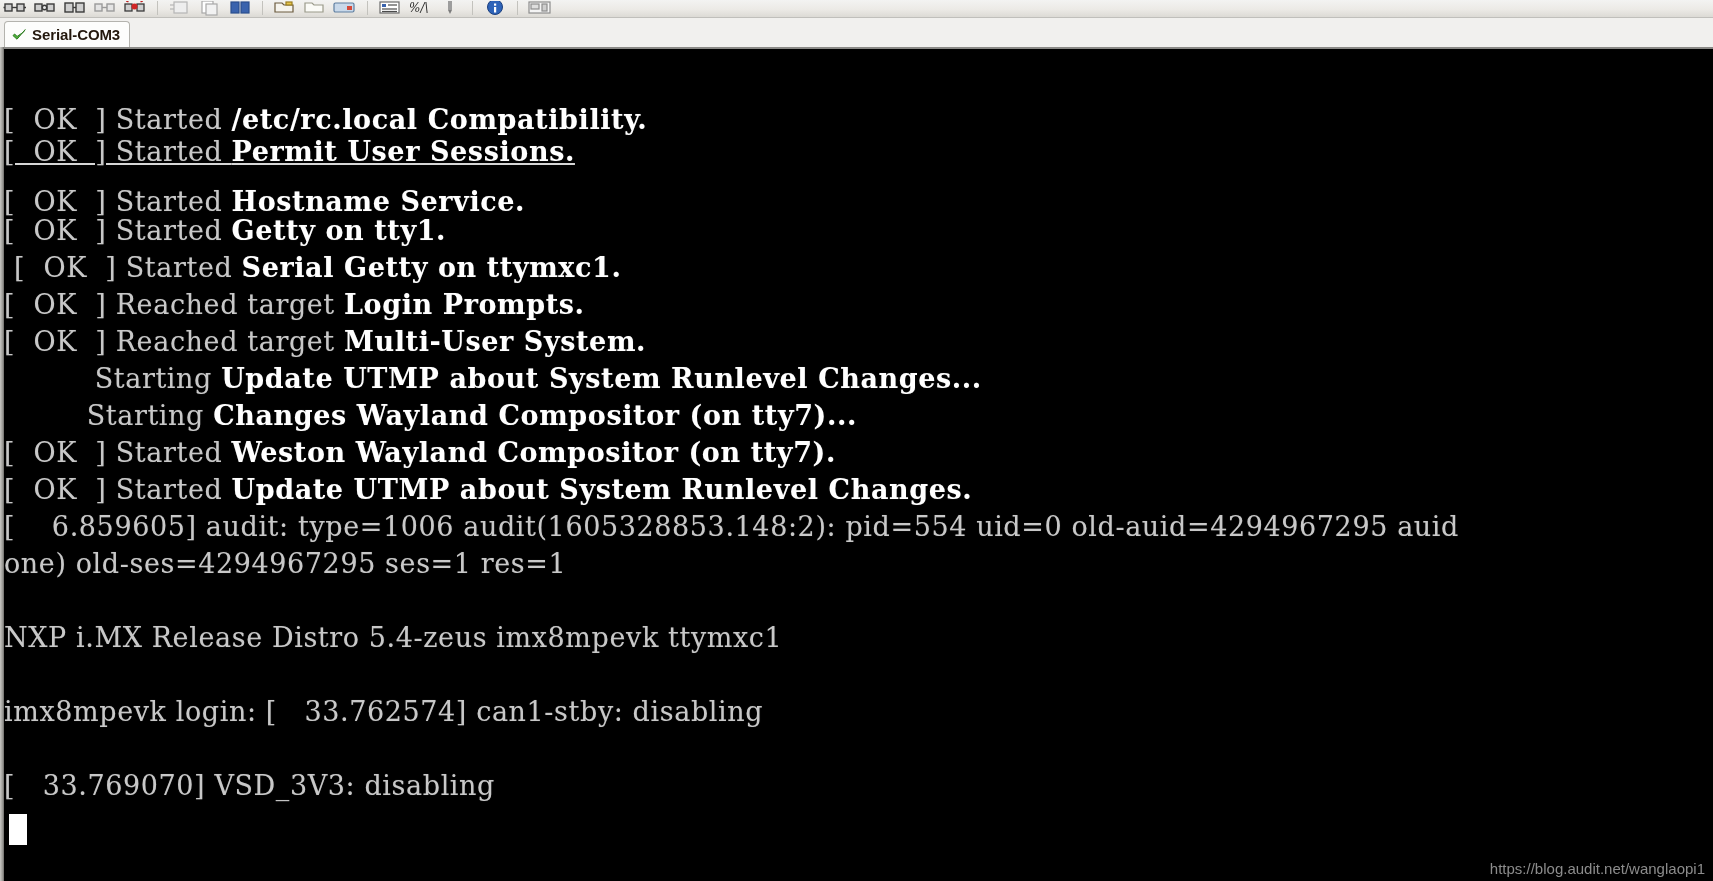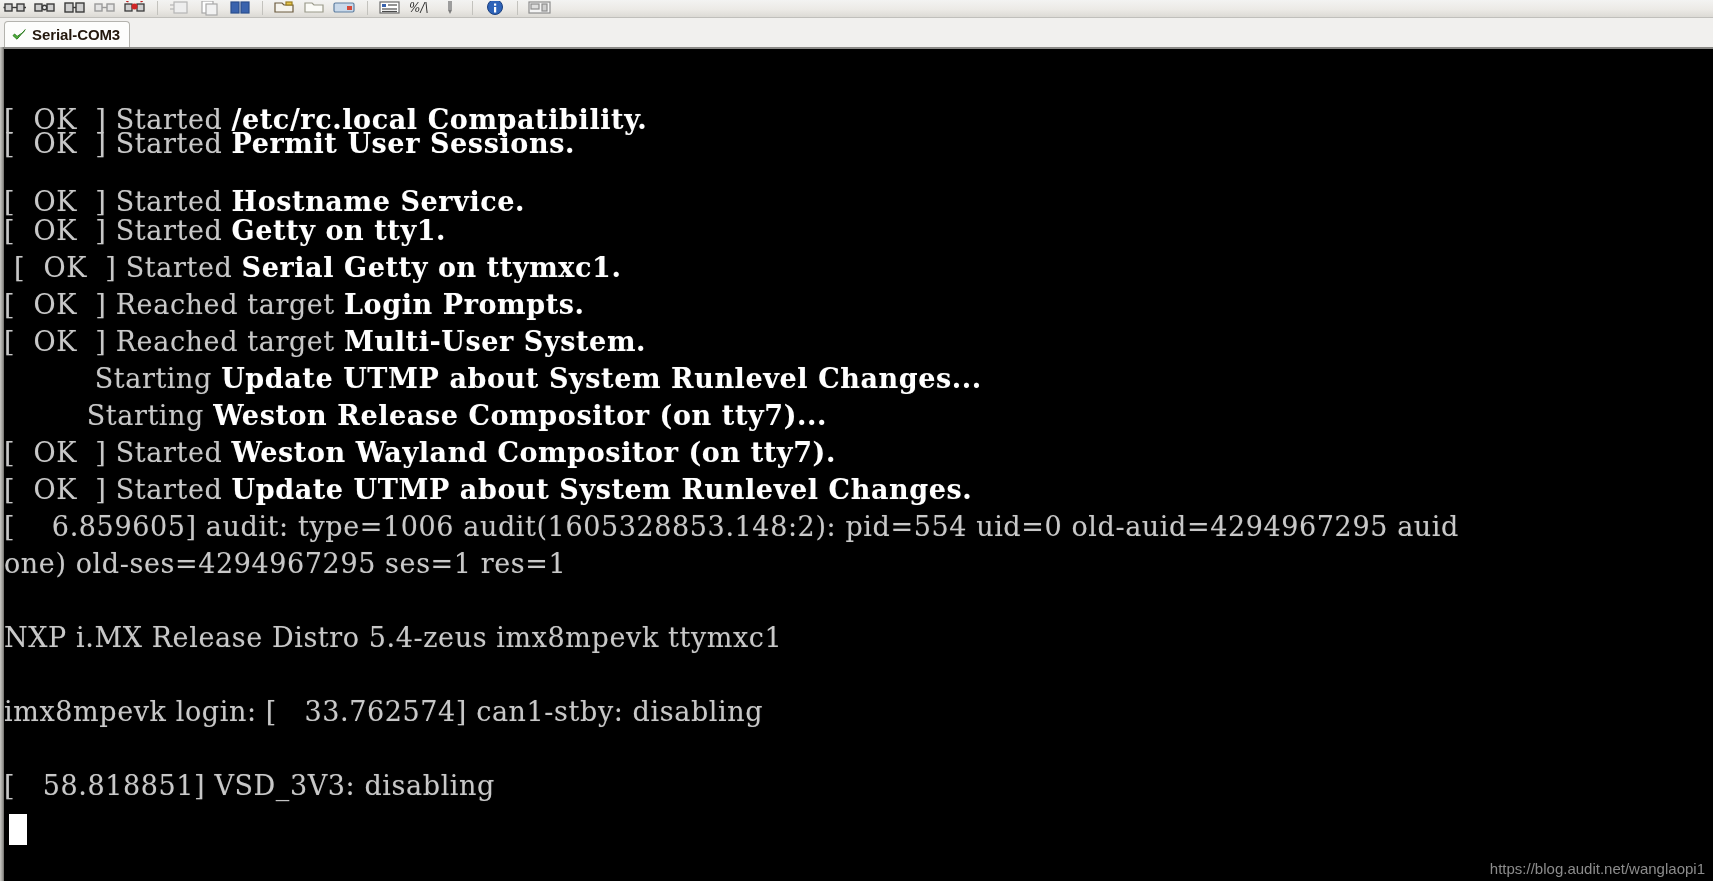--- a/index.html
+++ b/index.html
@@ -349,36 +349,36 @@
     </div>
   </div>
 
   <div class="terminal-frame">
     <div class="term-top-rule"></div>
     <div class="term-left-rail"></div>
 
     <div class="screen" id="screen">
 
     <div class="term-line" style="top: 52px;"><span class="dim">[  OK  ] Started </span><span class="bright">/etc/rc.local Compatibility.</span></div>
-        <div class="term-line" style="top: 76px;"><span class="dim">[  OK  ] Started </span><span class="bright">Permit User Sessions.</span></div>
+        <div class="term-line" style="top: 84px; text-decoration: underline;"><span class="dim">[  OK  ] Started </span><span class="bright">Permit User Sessions.</span></div>
         <div class="term-line" style="top: 134px;"><span class="dim">[  OK  ] Started </span><span class="bright">Hostname Service.</span></div>
         <div class="term-line" style="top: 163px;"><span class="dim">[  OK  ] Started </span><span class="bright">Getty on tty1.</span></div>
         <div class="term-line" style="top: 200px; padding-left: 10px;"><span class="dim">[  OK  ] Started </span><span class="bright">Serial Getty on ttymxc1.</span></div>
         <div class="term-line" style="top: 237px;"><span class="dim">[  OK  ] Reached target </span><span class="bright">Login Prompts.</span></div>
         <div class="term-line" style="top: 274px;"><span class="dim">[  OK  ] Reached target </span><span class="bright">Multi-User System.</span></div>
         <div class="term-line" style="top: 311px; padding-left: 8px;"><span class="dim">         Starting </span><span class="bright">Update UTMP about System Runlevel Changes...</span></div>
-        <div class="term-line" style="top: 348px;"><span class="dim">         Starting </span><span class="bright">Weston Release Compositor (on tty7)...</span></div>
+        <div class="term-line" style="top: 348px;"><span class="dim">         Starting </span><span class="bright">Changes Wayland Compositor (on tty7)...</span></div>
         <div class="term-line" style="top: 385px;"><span class="dim">[  OK  ] Started </span><span class="bright">Weston Wayland Compositor (on tty7).</span></div>
         <div class="term-line" style="top: 422px;"><span class="dim">[  OK  ] Started </span><span class="bright">Update UTMP about System Runlevel Changes.</span></div>
         <div class="term-line" style="top: 459px;"><span class="dim">[    6.859605] audit: type=1006 audit(1605328853.148:2): pid=554 uid=0 old-auid=4294967295 auid</span></div>
         <div class="term-line" style="top: 496px;"><span class="dim">one) old-ses=4294967295 ses=1 res=1</span></div>
         <div class="term-line" style="top: 533px;"><span class="dim"></span></div>
         <div class="term-line" style="top: 570px;"><span class="dim">NXP i.MX Release Distro 5.4-zeus imx8mpevk ttymxc1</span></div>
         <div class="term-line" style="top: 607px;"><span class="dim"></span></div>
         <div class="term-line" style="top: 644px;"><span class="dim">imx8mpevk login: [   33.762574] can1-stby: disabling</span></div>
-        <div class="term-line" style="top: 718px;"><span class="dim">[   58.818851] VSD_3V3: disabling</span></div>
+        <div class="term-line" style="top: 718px;"><span class="dim">[   33.769070] VSD_3V3: disabling</span></div>
         <div class="cursor-block" style="left: 5px; top: 765px;"></div>
       </div>
 
     <div class="watermark">https://blog.audit.net/wanglaopi1</div>
   </div>
 
 </div>
 
 </body></html>

